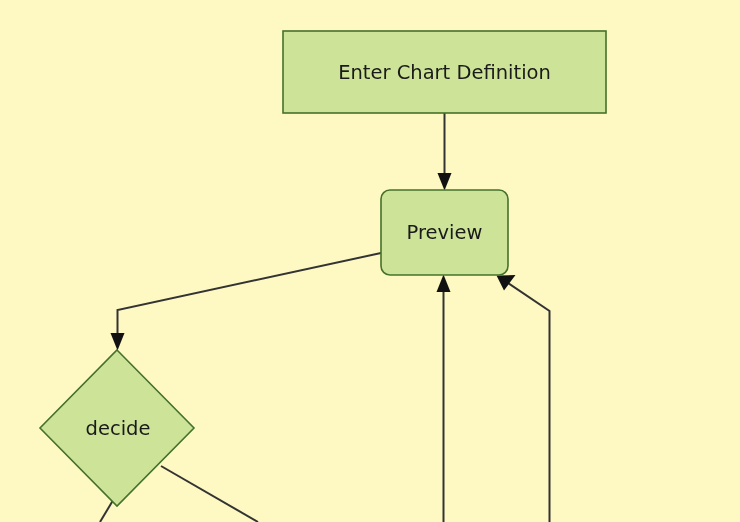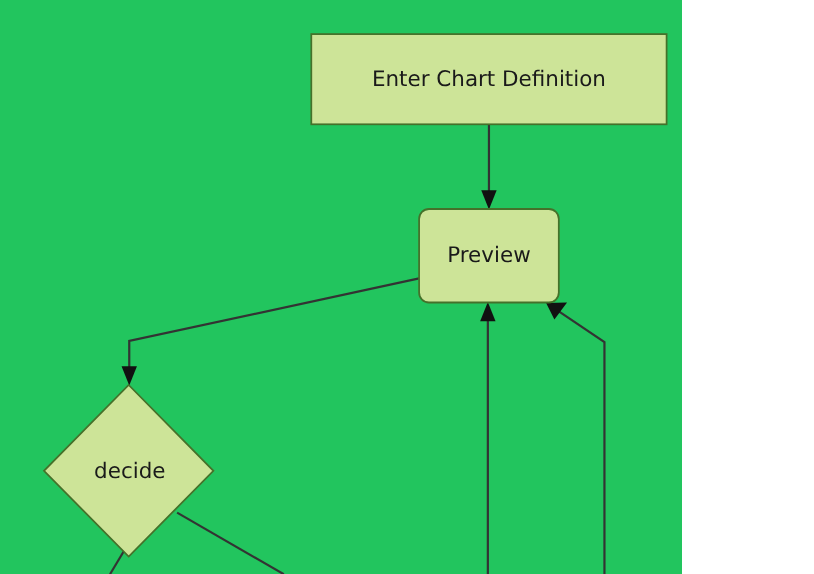--- a/index.html
+++ b/index.html
@@ -2,23 +2,23 @@
 <html><head>
 <meta charset="utf-8">
 <style>
   html, body {
     margin: 0;
     padding: 0;
     background: #ffffff;
   }
   #diagram-root {
     position: relative;
-    width: 620px;
+    width: 740px;
     height: 522px;
-    background: #22c55e;
+    background: #fef9c3;
     overflow: hidden;
     font-family: "DejaVu Sans", "Liberation Sans", sans-serif;
   }
   #flow-svg {
     position: absolute;
     left: 0;
     top: 0;
     width: 740px;
     height: 522px;
     display: block;

